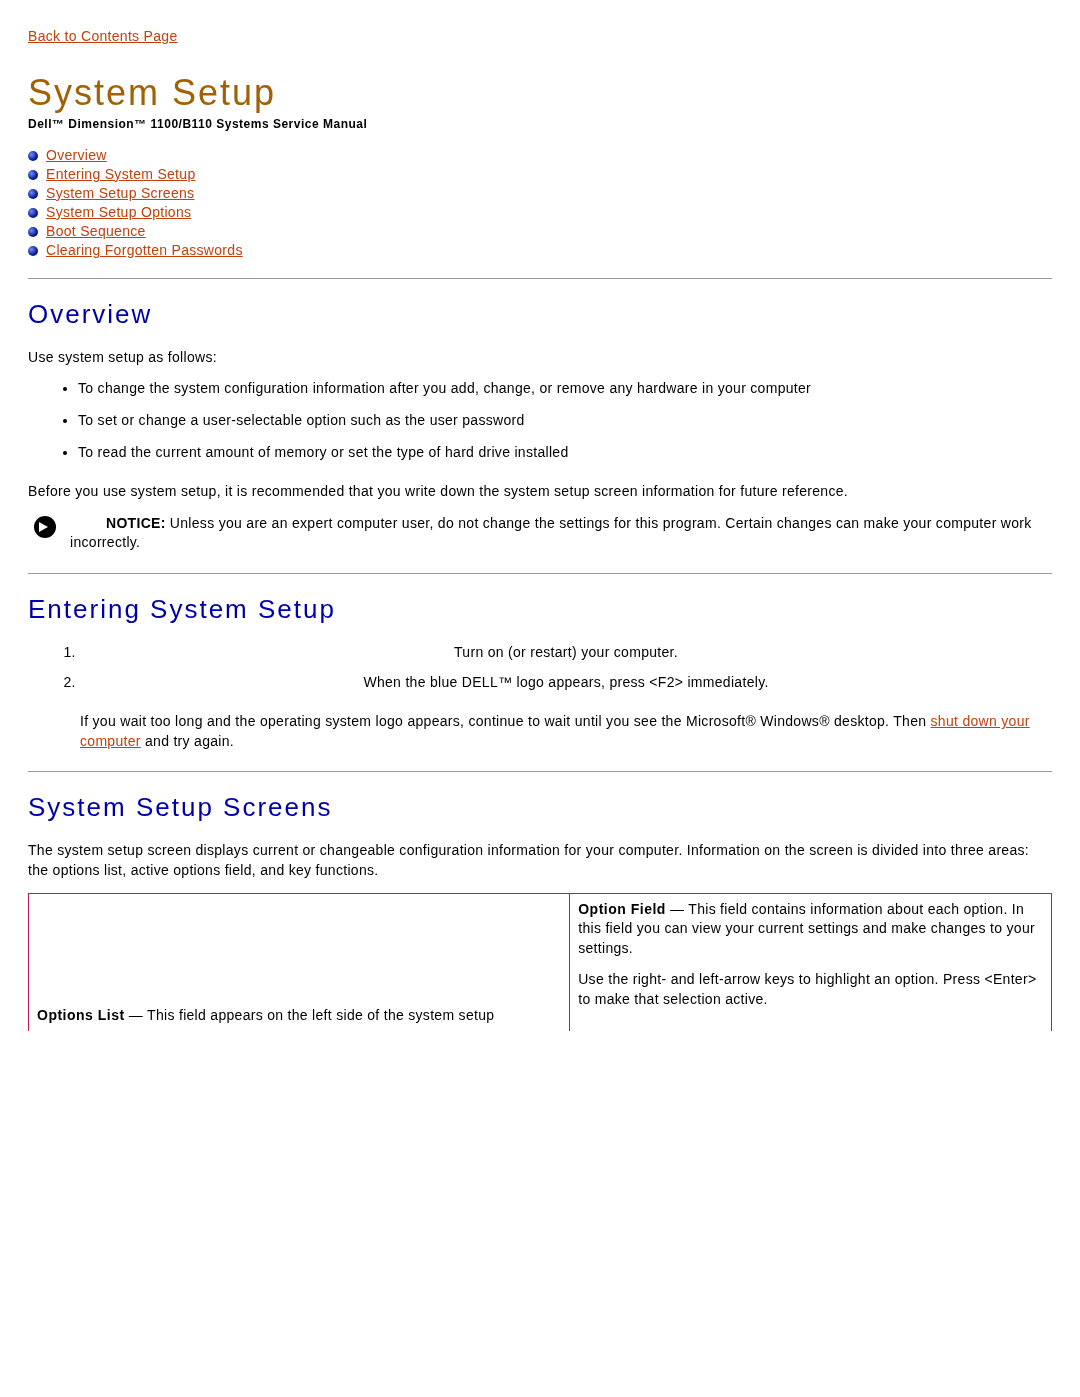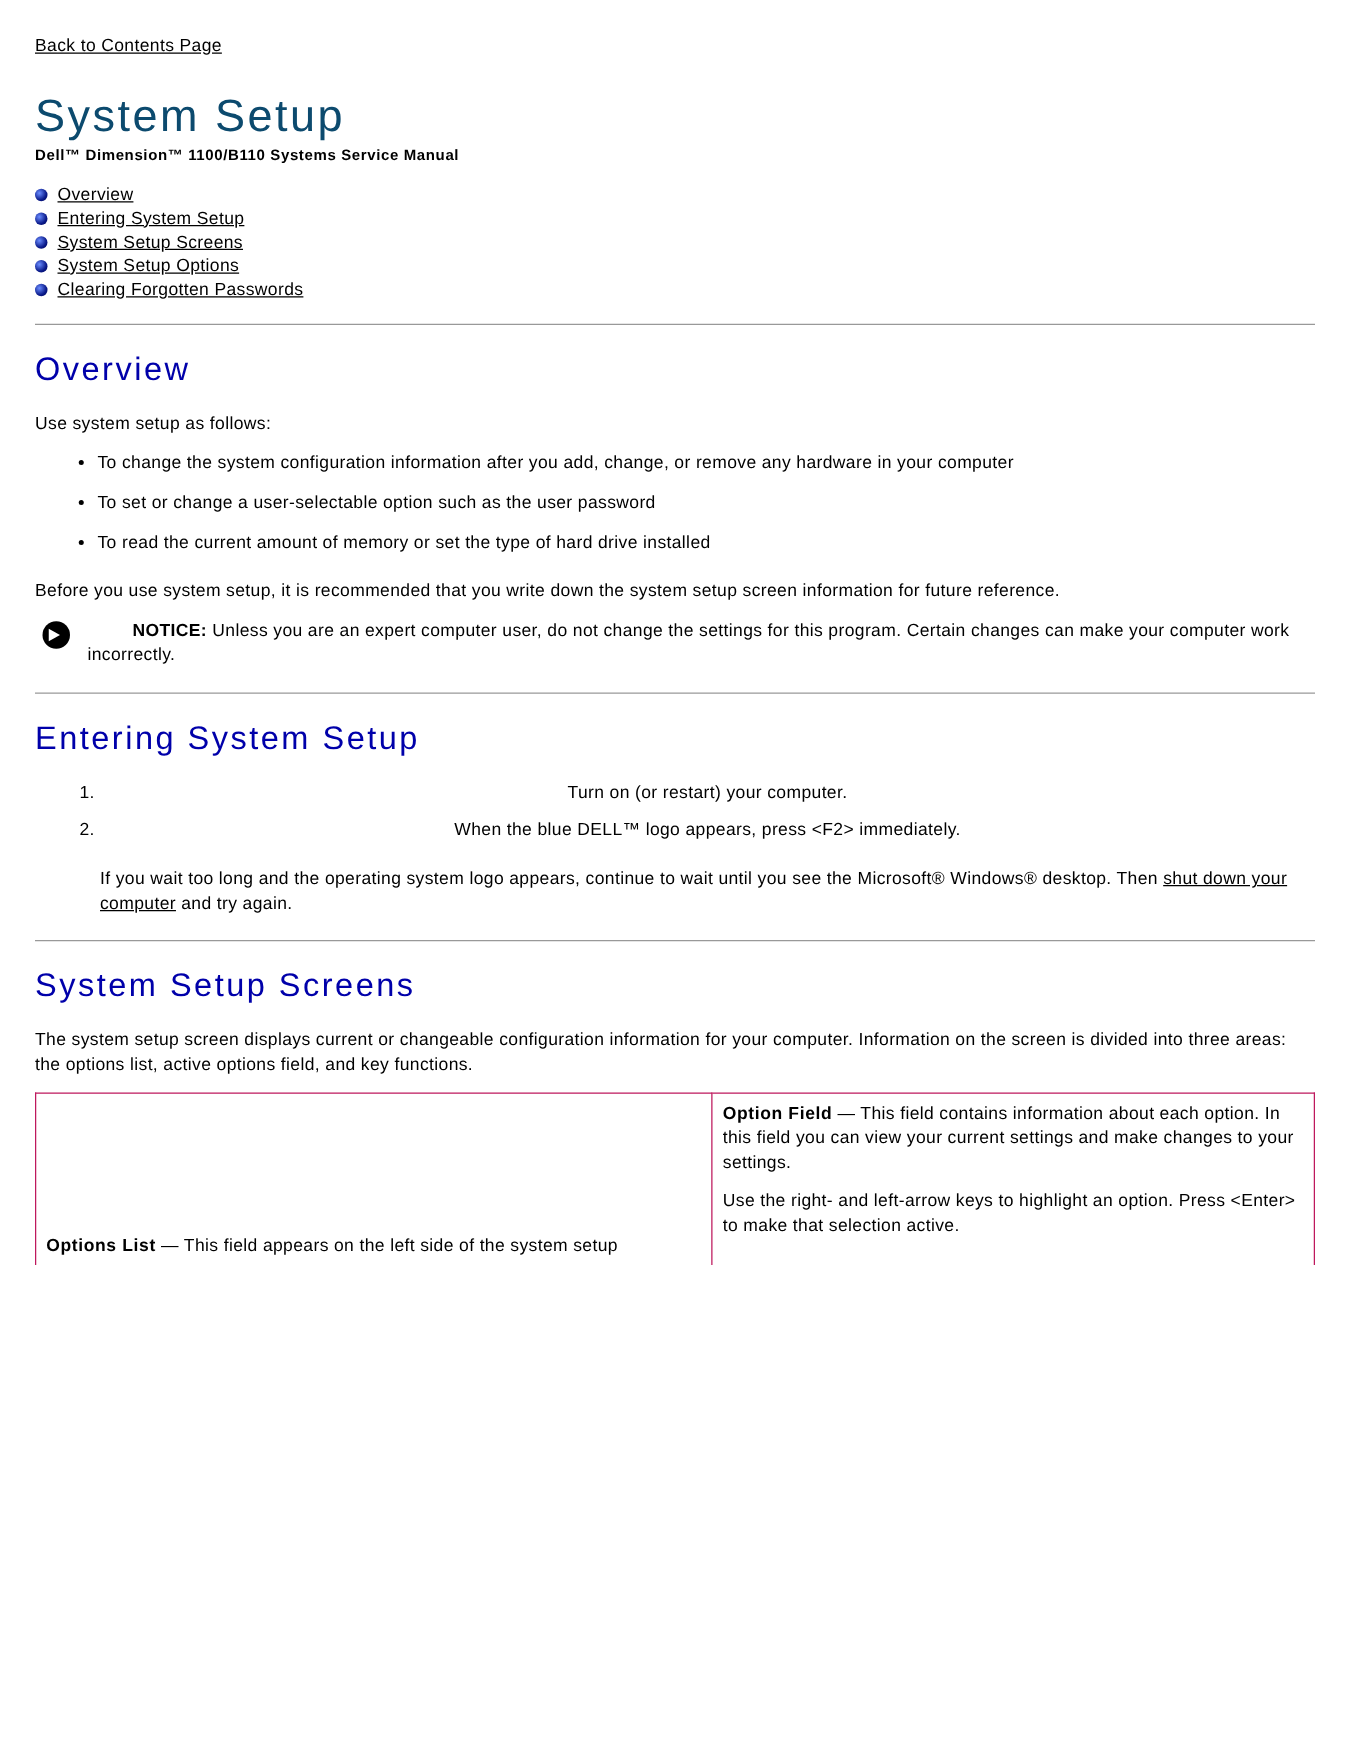--- a/index.html
+++ b/index.html
@@ -5,30 +5,30 @@
   body {
     font-family: Verdana, Arial, sans-serif;
     font-size: 14px;
     color: #000;
     margin: 0;
     padding: 28px 28px 0 28px;
     background: #fff;
     letter-spacing: 0.3px;
   }
   a {
-    color: #000000;
+    color: #c2410c;
     text-decoration: underline;
   }
   .back-link {
     font-size: 14px;
     margin-bottom: 14px;
     display: inline-block;
   }
   h1.page-title {
-    color: #0c4a6e;
+    color: #a16207;
     font-size: 36px;
     font-weight: 400;
     margin: 14px 0 2px 0;
     letter-spacing: 2px;
   }
   .subtitle {
     font-size: 12px;
     font-weight: 700;
     margin: 0 0 14px 0;
     letter-spacing: 0.5px;
@@ -154,20 +154,21 @@
 <a href="#" class="back-link">Back to Contents Page</a>
 
 <h1 class="page-title">System Setup</h1>
 <p class="subtitle">Dell™ Dimension™ 1100/B110 Systems Service Manual</p>
 
 <ul class="toc">
   <li><span class="bullet-icon"></span><a href="#">Overview</a></li>
   <li><span class="bullet-icon"></span><a href="#">Entering System Setup</a></li>
   <li><span class="bullet-icon"></span><a href="#">System Setup Screens</a></li>
   <li><span class="bullet-icon"></span><a href="#">System Setup Options</a></li>
+  <li><span class="bullet-icon"></span><a href="#">Boot Sequence</a></li>
   <li><span class="bullet-icon"></span><a href="#">Clearing Forgotten Passwords</a></li>
 </ul>
 
 <hr class="sep">
 
 <h2 class="section-title">Overview</h2>
 
 <p>Use system setup as follows:</p>
 
 <ul class="body-list">

